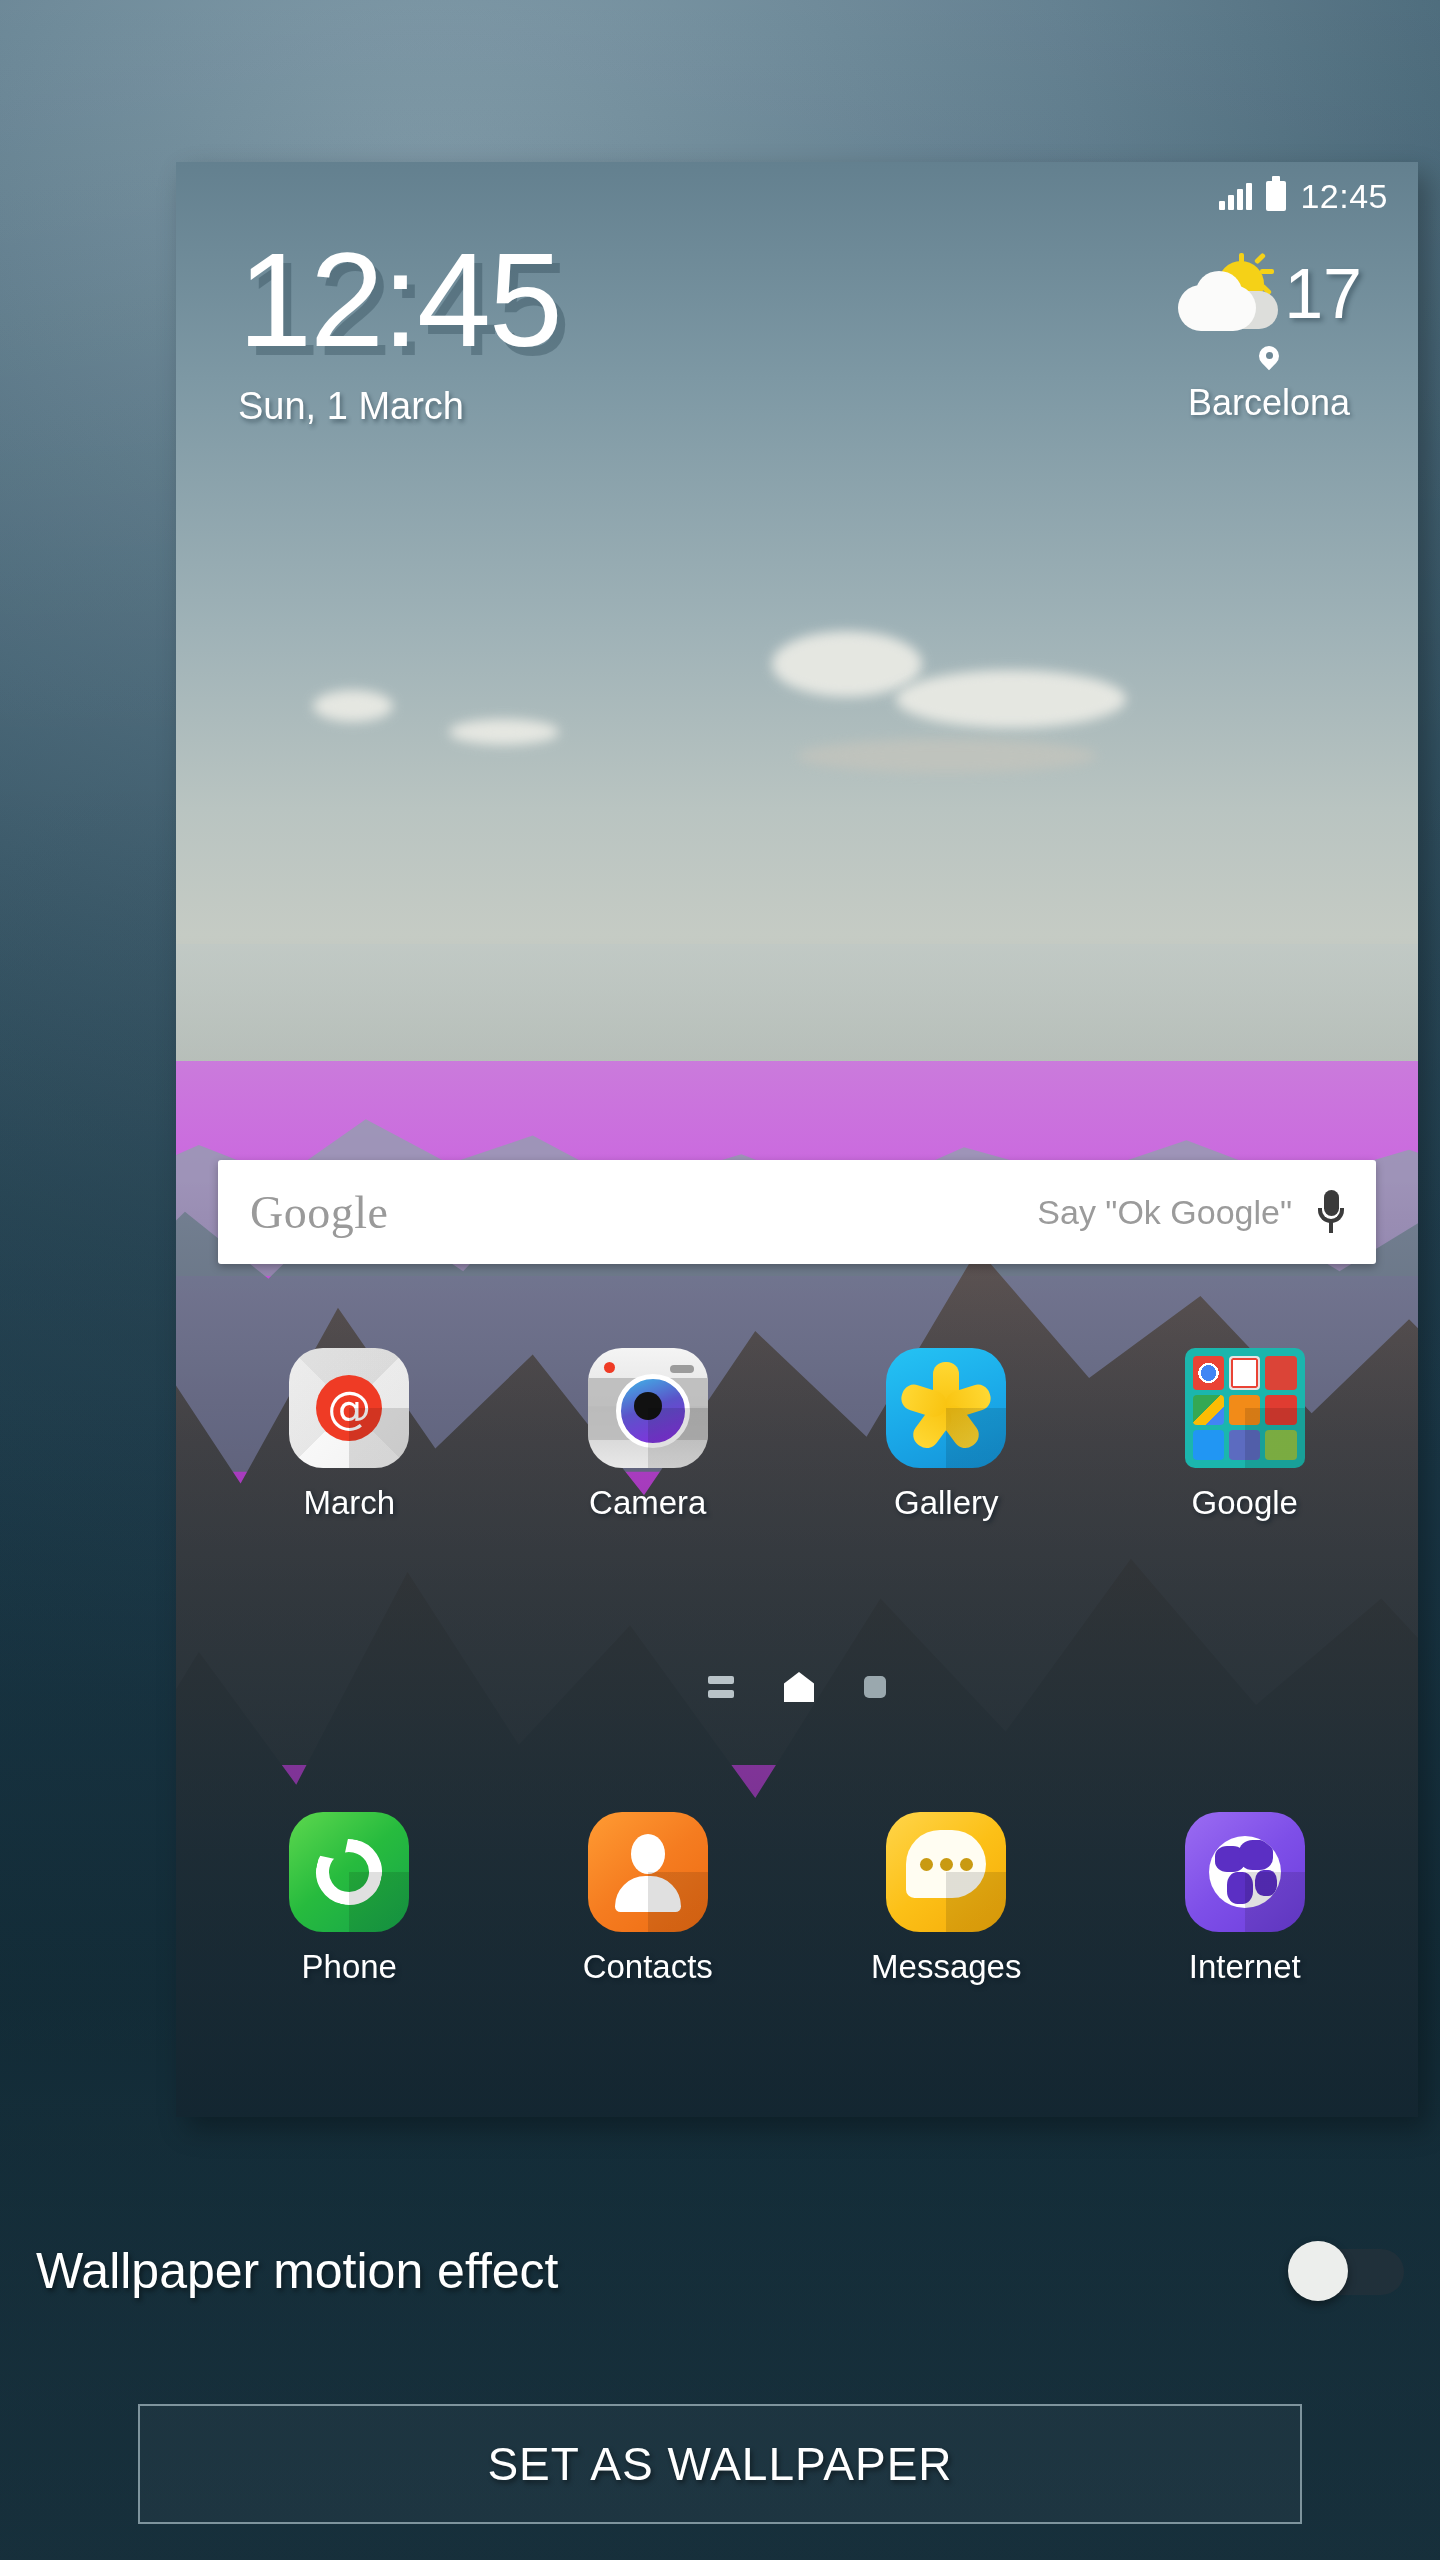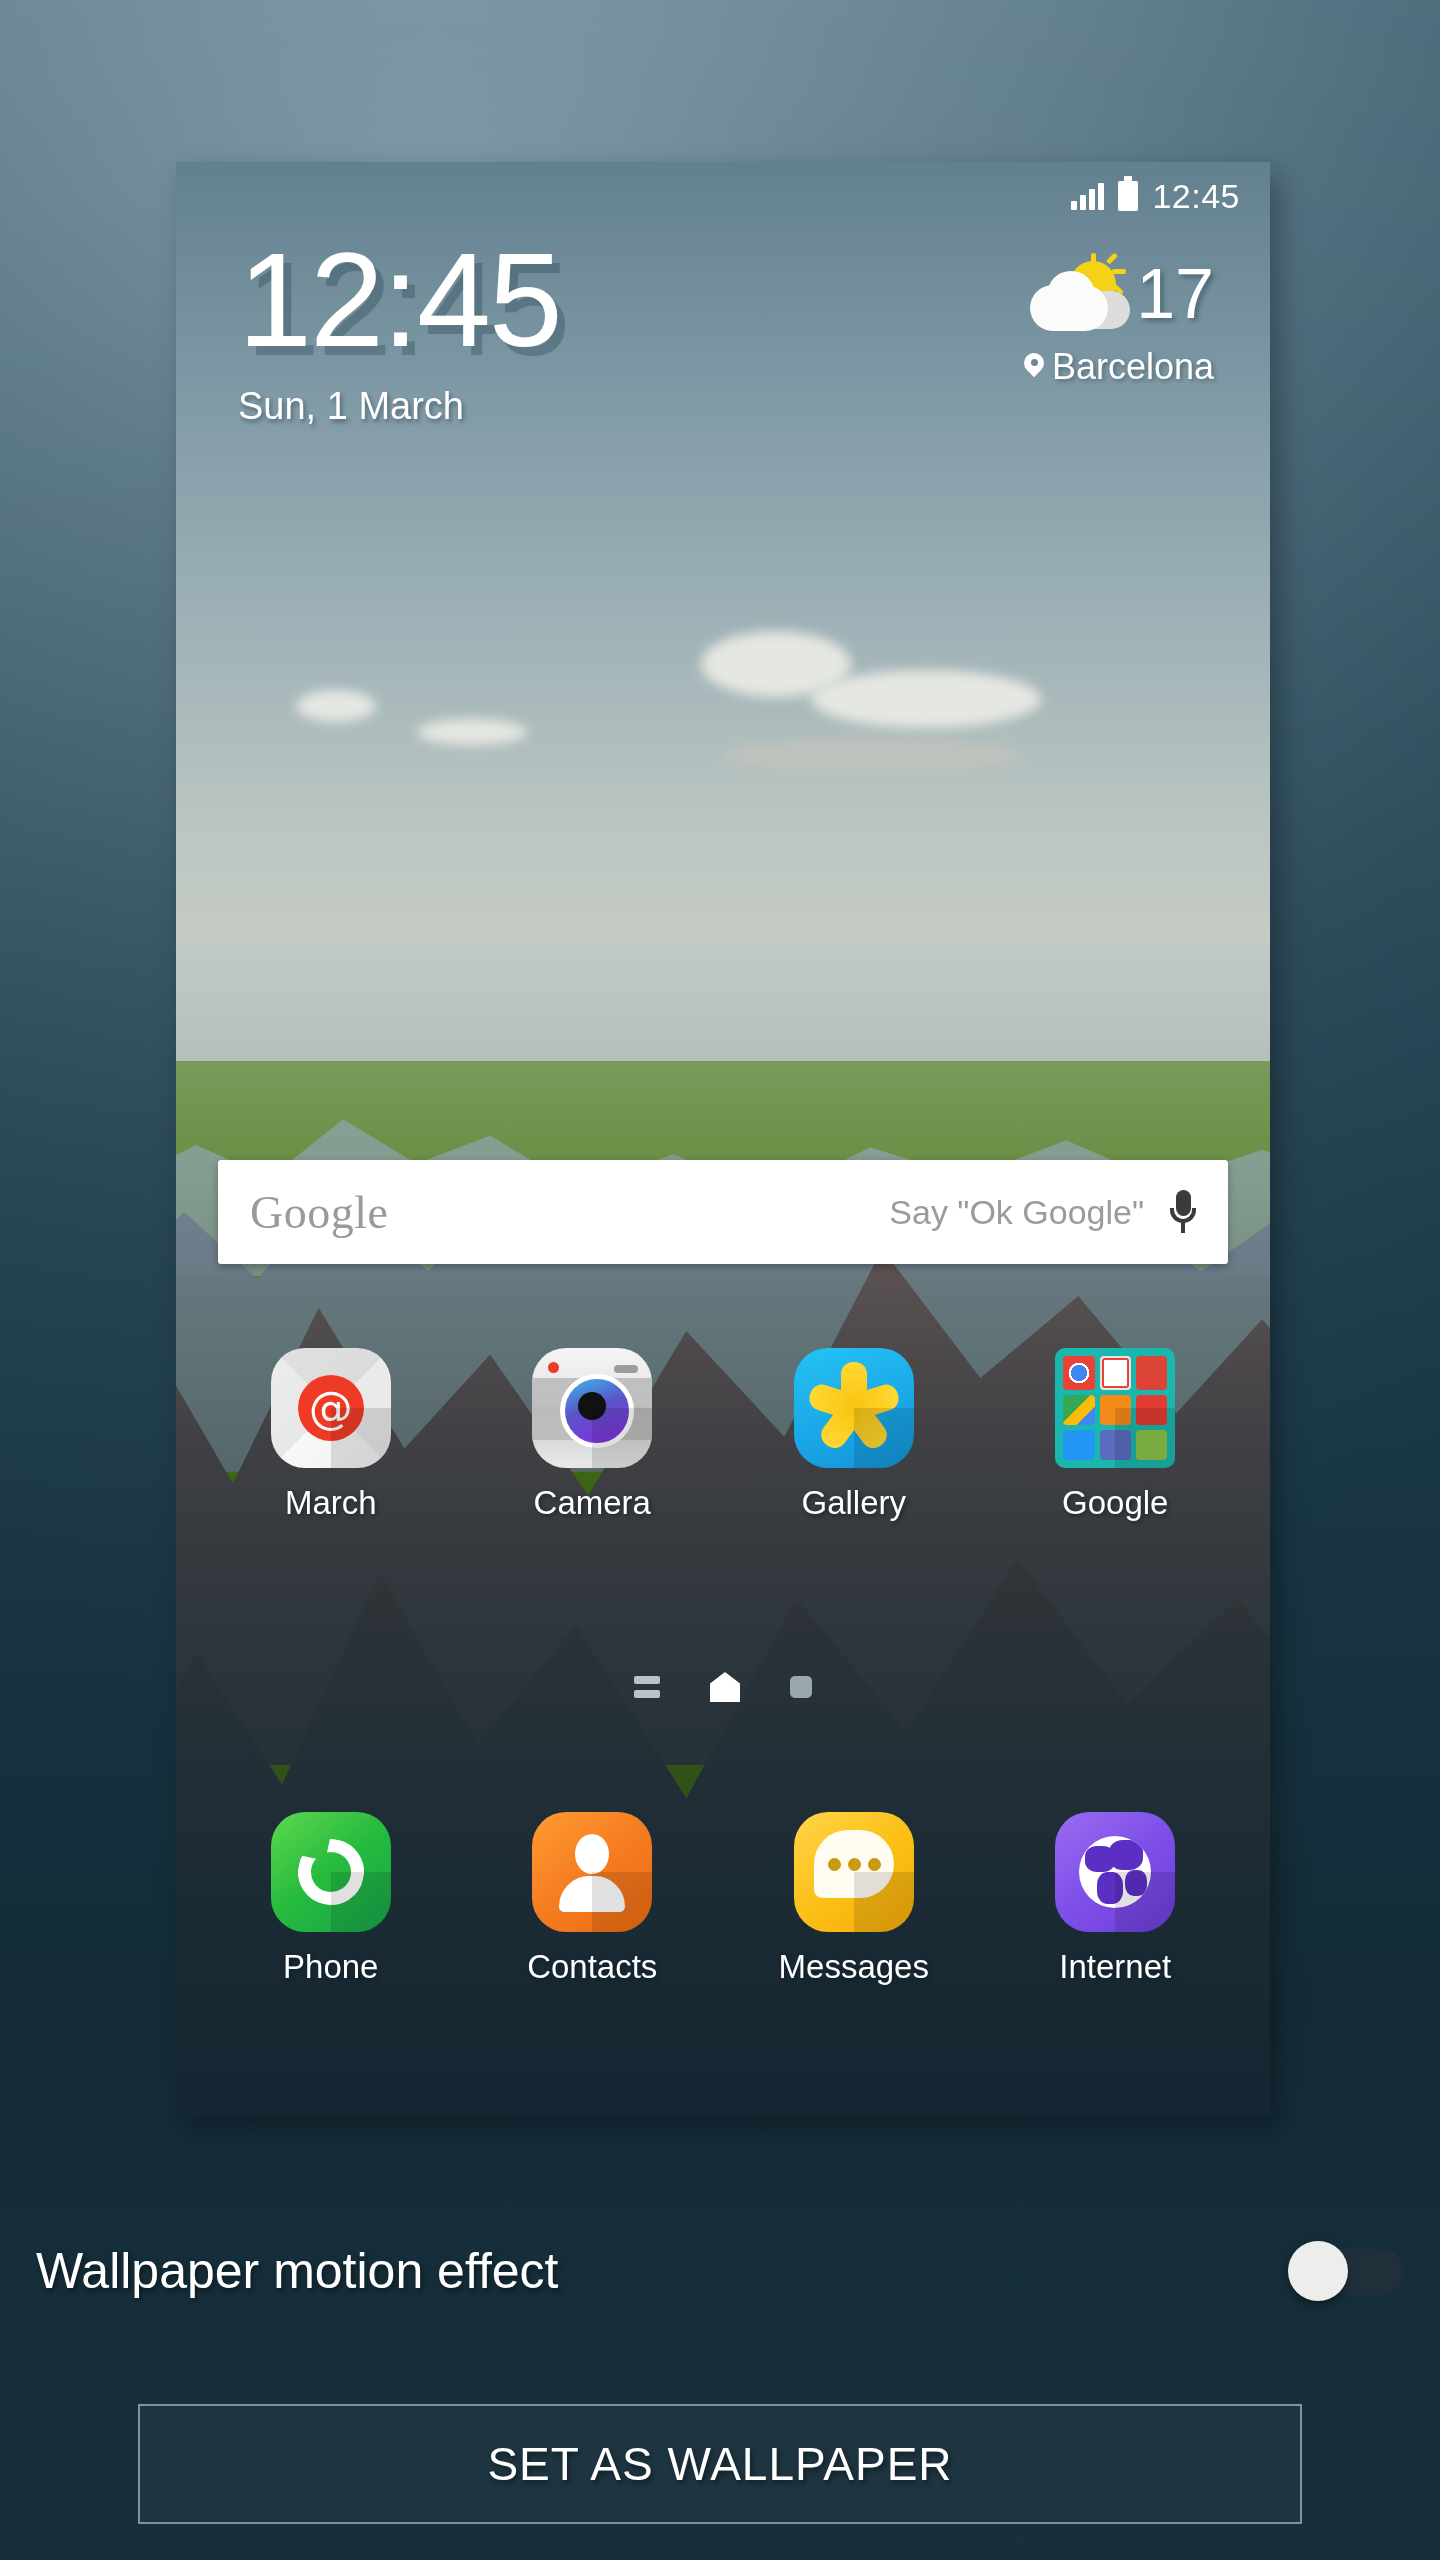--- a/index.html
+++ b/index.html
@@ -18,24 +18,24 @@
       radial-gradient(120% 60% at 30% 8%, #7f9aa8 0%, #5d7b8c 38%, #3b5c6d 70%, #23465a 100%);
   }
   #backdrop::after{
     content:""; position:absolute; inset:0;
     background:linear-gradient(180deg, rgba(255,255,255,0.05) 0%, rgba(0,0,0,0) 30%, rgba(8,24,32,0.35) 100%);
   }
 
   
   #preview {
     position:absolute;
-    left:176px; top:162px; width:1094px; height:1955px;
+    left:176px; top:162px; width:1242px; height:1955px;
     overflow:hidden;
     box-shadow: 10px 12px 26px rgba(0,0,0,0.30);
-    background:#4d7c0f;
+    background:#d946ef;
   }
 
   
   .wp { position:absolute; inset:0; overflow:hidden; }
   .sky {
     position:absolute; left:0; top:0; width:100%; height:46%;
     background:linear-gradient(180deg,#63808f 0%, #7d98a4 24%, #9fb2b7 52%, #b9c4c1 72%, #c5cbc4 86%, #b7bcb3 100%);
   }
   .cloud { position:absolute; border-radius:50%; background:#e9eae4; filter:blur(6px); opacity:.95; }
   .cloud.d { background:#c2c4bd; opacity:.85; }
@@ -88,21 +88,21 @@
   
   #weather { position:absolute; right:56px; top:92px; text-align:right; }
   .wrow { display:flex; align-items:center; justify-content:flex-end; }
   .wicon { position:relative; width:108px; height:74px; }
   .wicon .sun { position:absolute; right:20px; top:4px; width:46px; height:46px; border-radius:50%; background:#f5d117; }
   .wicon .ray { position:absolute; background:#f5d117; border-radius:2px; }
   .wicon .c1 { position:absolute; right:6px; bottom:2px; width:54px; height:38px; border-radius:19px; background:#dddedb; }
   .wicon .c2 { position:absolute; left:2px;  bottom:0;  width:78px; height:46px; border-radius:23px; background:#fbfbfa; }
   .wicon .c3 { position:absolute; left:20px; bottom:18px; width:46px; height:42px; border-radius:50%; background:#fbfbfa; }
   #temp { font-size:70px; color:#fff; font-weight:300; text-shadow:3px 3px 5px rgba(20,40,52,0.4); }
-  .locrow { display:flex; align-items:center; justify-content:flex-end; gap:8px; margin-top:12px; }
+  .locrow { display:flex; align-items:center; justify-content:flex-end; gap:8px; margin-top:12px;flex-direction:column; }
   .pin { width:20px; height:28px; position:relative; }
   .pin::before{ content:""; position:absolute; left:0; top:0; width:20px; height:20px; border-radius:50% 50% 50% 0; transform:rotate(-45deg); background:#fff; }
   .pin::after{ content:""; position:absolute; left:7px; top:6px; width:7px; height:7px; border-radius:50%; background:#6e8896; }
   #loc { font-size:36px; color:#fff; text-shadow:2px 2px 4px rgba(20,40,52,0.4); }
 
   
   #searchbar {
     position:absolute; left:42px; right:42px; top:998px; height:104px;
     background:#fff; border-radius:3px;
     display:flex; align-items:center; padding:0 32px;

